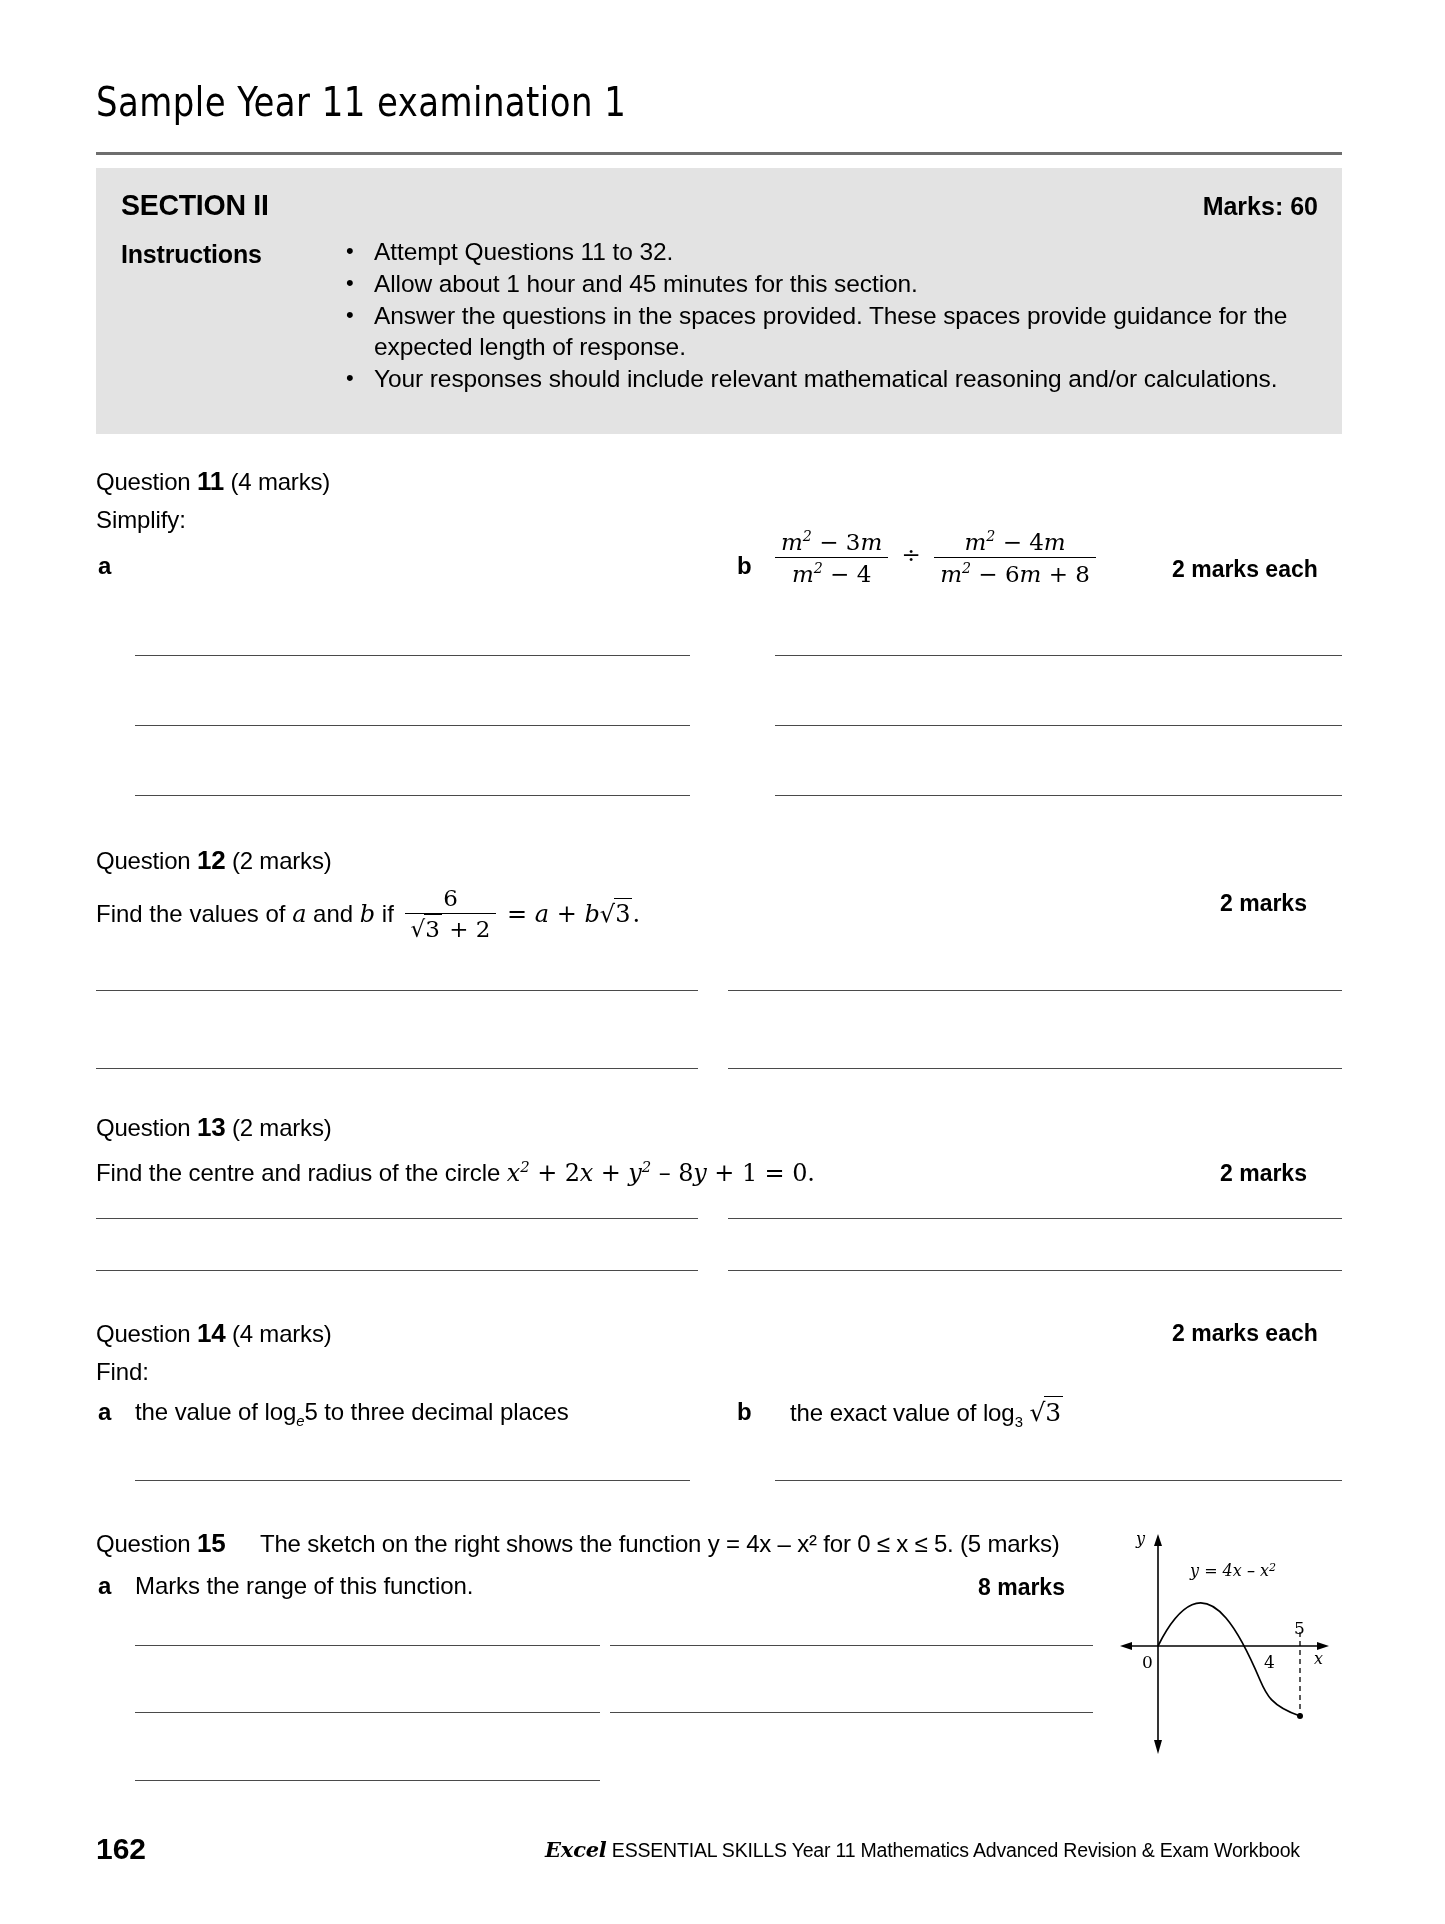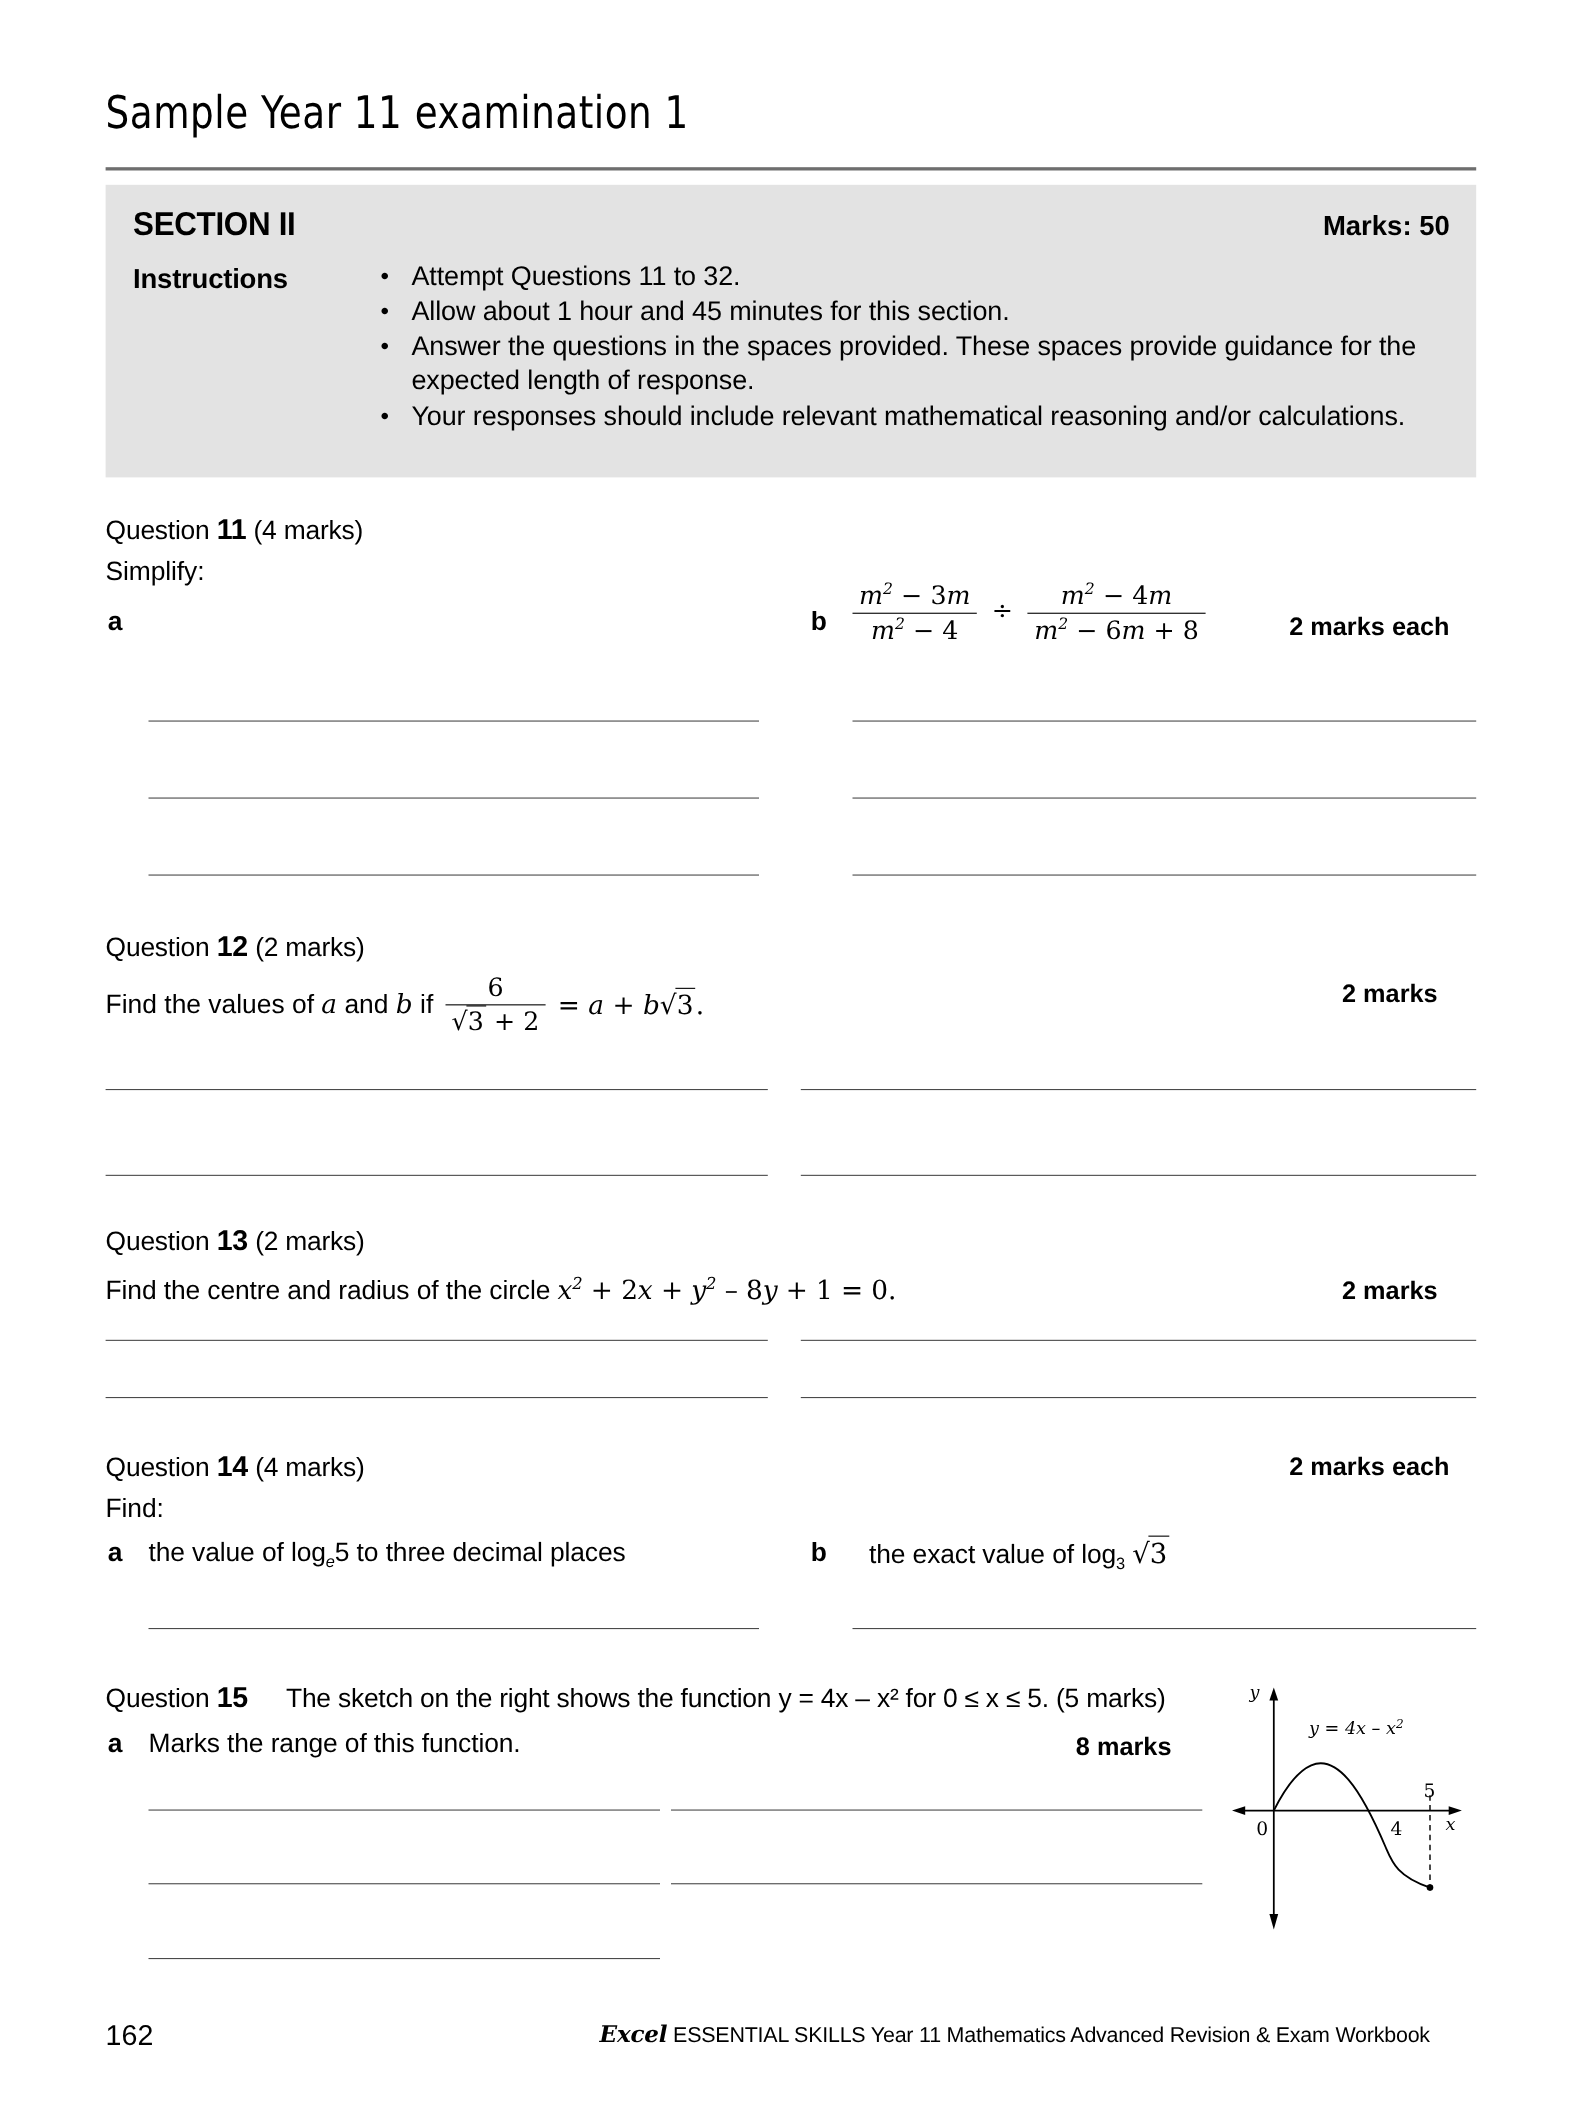--- a/index.html
+++ b/index.html
@@ -190,22 +190,22 @@
     top: 1528px;
     width: 215px;
     height: 230px;
   }
 
   
   .pagenum {
     position: absolute;
     left: 96px;
     bottom: 58px;
-    font-size: 26px;
-    font-weight: normal;
+    font-size: 30px;
+    font-weight: bold;
   }
   .footer-text {
     position: absolute;
     left: 545px;
     bottom: 62px;
     font-size: 19.5px;
     white-space: nowrap;
     letter-spacing: -0.2px;
   }
   .footer-text .brand {
@@ -218,21 +218,21 @@
 </head>
 <body>
 
 <div class="page">
 
   <div class="title">Sample Year 11 examination 1</div>
   <div class="title-rule"></div>
 
   <div class="instr-box">
     <div class="section-label">SECTION II</div>
-    <div class="marks-total">Marks: 50</div>
+    <div class="marks-total">Marks: 60</div>
     <div class="instr-word">Instructions</div>
     <ul class="instr-list">
       <li><span class="bullet">•</span><span>Attempt Questions 11 to 32.</span></li>
       <li><span class="bullet">•</span><span>Allow about 1 hour and 45 minutes for this section.</span></li>
       <li><span class="bullet">•</span><span>Answer the questions in the spaces provided. These spaces provide guidance for the expected length of response.</span></li>
       <li><span class="bullet">•</span><span>Your responses should include relevant mathematical reasoning and/or calculations.</span></li>
     </ul>
   </div>
 
   <div class="q-head" style="left:96px; top:466px;">

